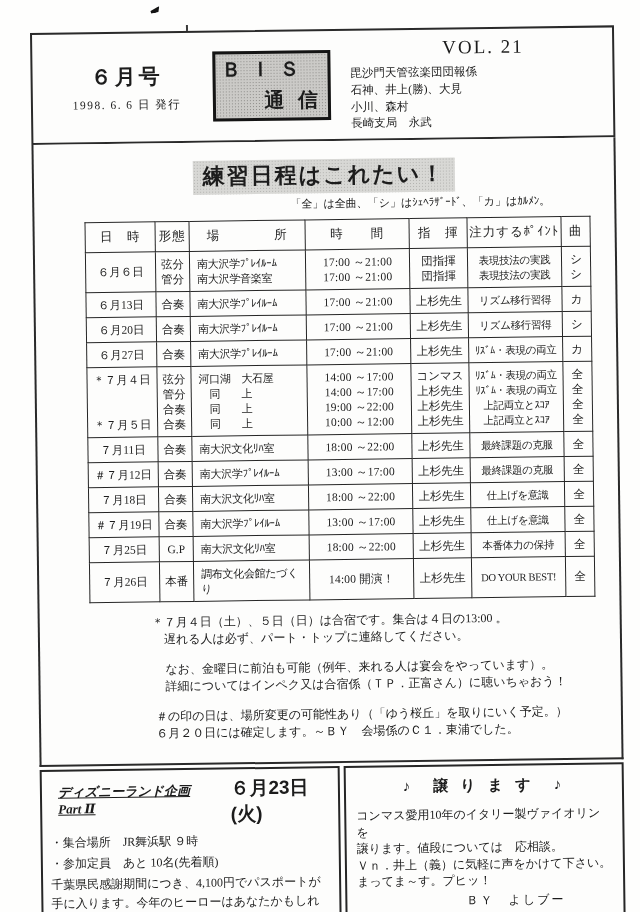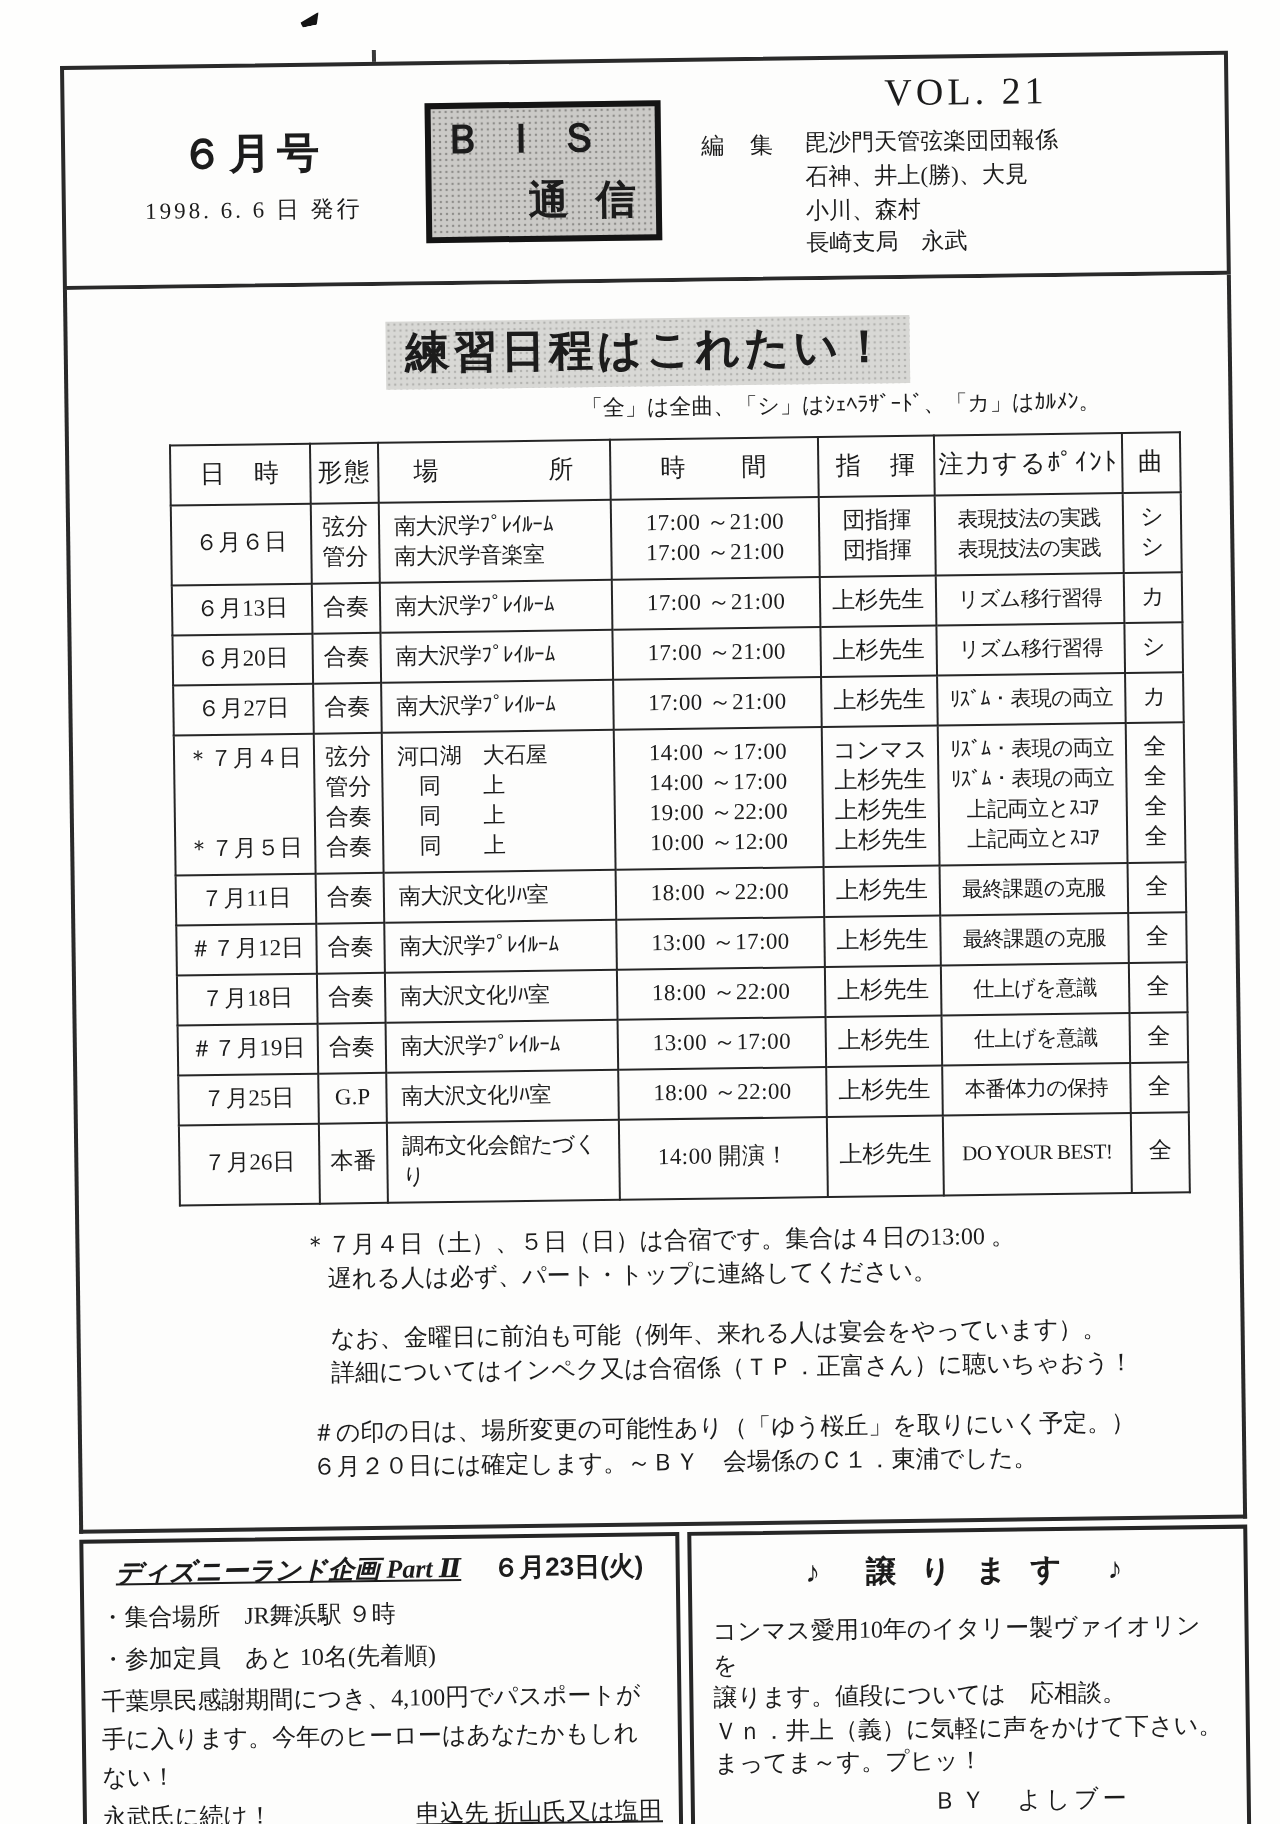--- a/index.html
+++ b/index.html
@@ -65,21 +65,21 @@
   .note.n2{margin-left:13px;}
   .note.n3{margin-left:3px;}
   
   .bottom-row{display:flex;align-items:flex-start;margin-top:3px;}
   .disney-box{
     width:300px;box-sizing:border-box;border:2px solid #262626;background:#fdfdfc;
     padding:6px 8px 3px;font-size:12px;
   }
   .disney-title-row{display:flex;align-items:baseline;gap:16px;padding-left:8px;margin-bottom:3px;}
   .disney-title{font-style:italic;font-weight:bold;text-decoration:underline;font-size:13px;}
-  .disney-date{font-weight:bold;font-size:13px;font-family:"Liberation Sans","DejaVu Sans",sans-serif;}
+  .disney-date{font-weight:bold;font-size:19px;font-family:"Liberation Sans","DejaVu Sans",sans-serif;}
   .disney-bullet{line-height:21px;}
   .disney-para{line-height:19px;margin-top:1px;}
   .disney-footer{display:flex;justify-content:space-between;line-height:20px;}
   .disney-apply{text-decoration:underline;}
   .yuzuri-box{
     flex:1;margin-left:4px;box-sizing:border-box;border:2px solid #262626;background:#fdfdfc;
     padding:7px 10px 5px;font-size:12px;min-height:114px;
   }
   .yuzuri-title{
     text-align:center;font-weight:bold;font-size:15px;letter-spacing:4px;
@@ -107,21 +107,20 @@
       <div class="issue-title">６月号</div>
       <div class="publish-date">1998. 6. 6 日 発行</div>
     </div>
     <div class="logo-box">
       <div class="logo-line1">ＢＩＳ</div>
       <div class="logo-line2">通 信</div>
     </div>
     <div class="header-right">
       <div class="volume">VOL. 21</div>
       <div class="editors">
-        <div class="editors-label">編 集</div>
         <div class="editors-lines">
           <div>毘沙門天管弦楽団団報係</div>
           <div>石神、井上(勝)、大見</div>
           <div>小川、森村</div>
           <div>長崎支局　永武</div>
         </div>
       </div>
     </div>
   </div>
 

